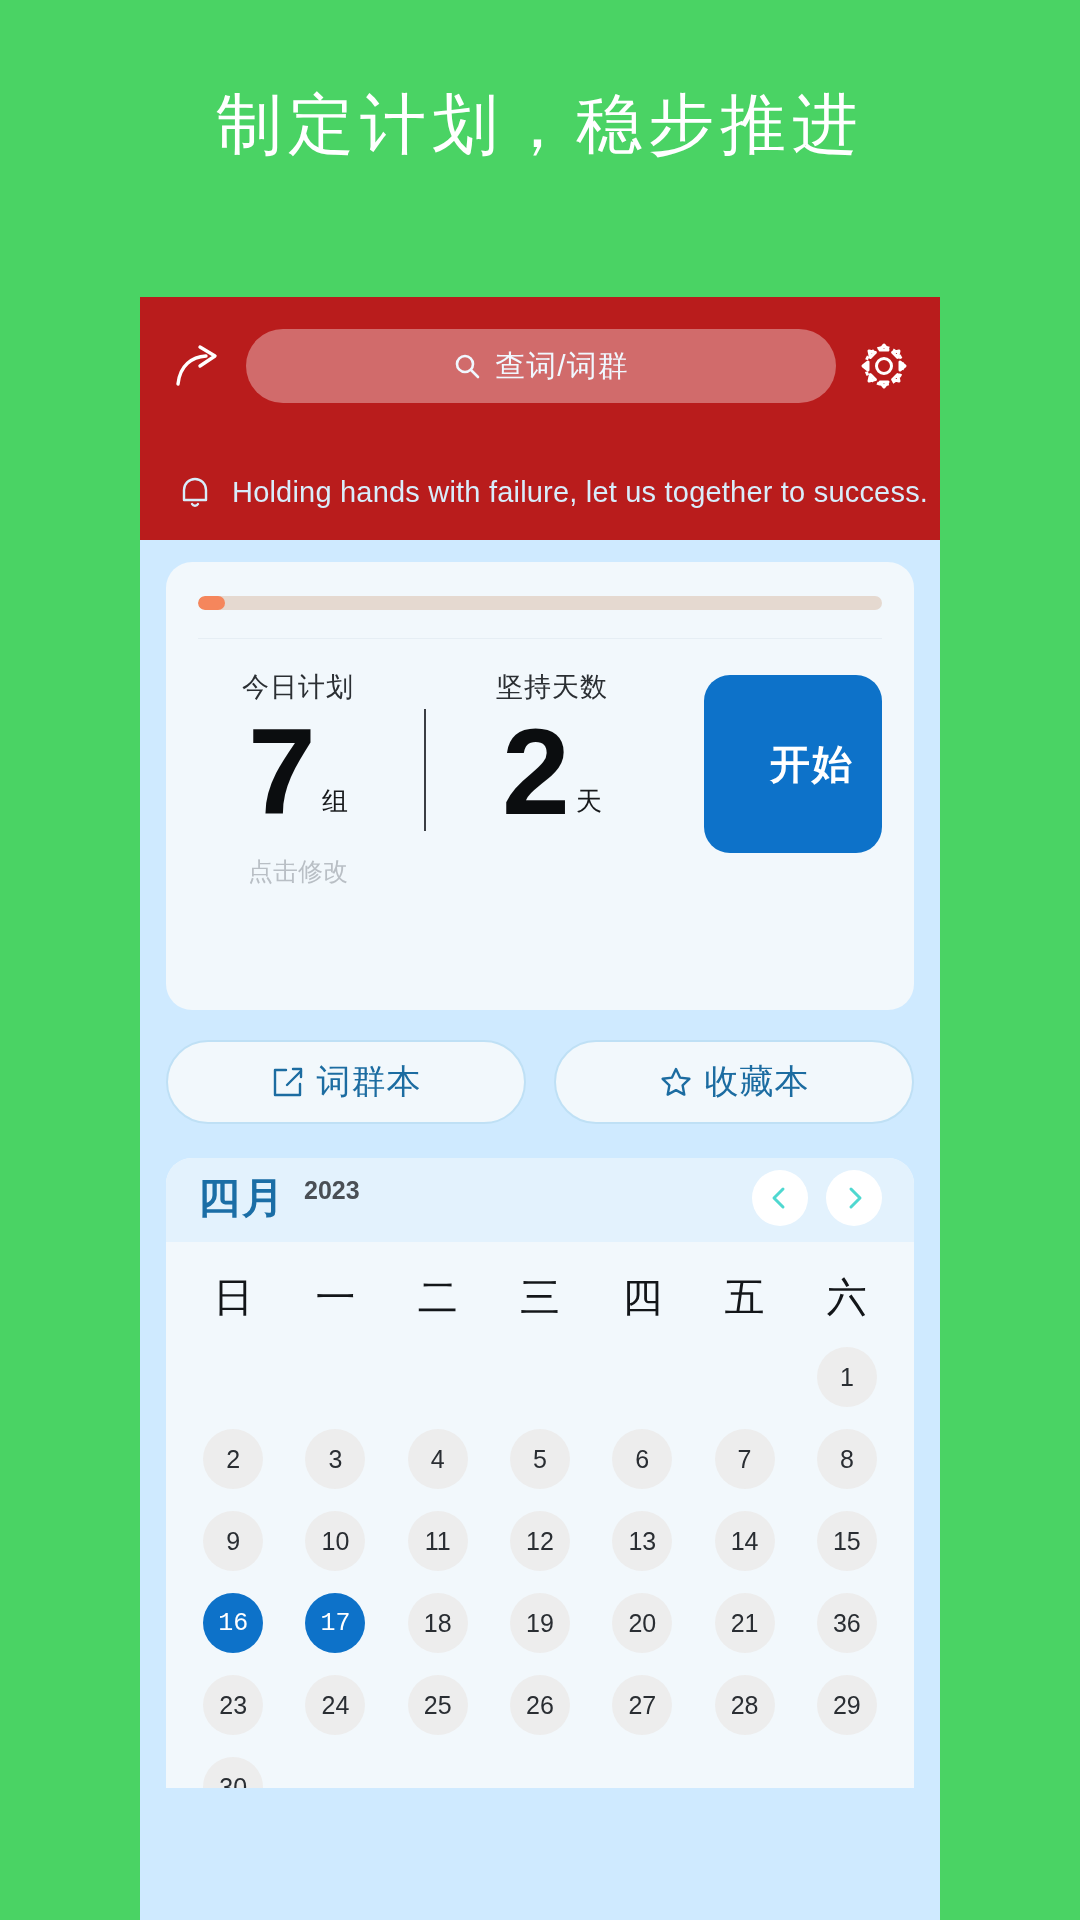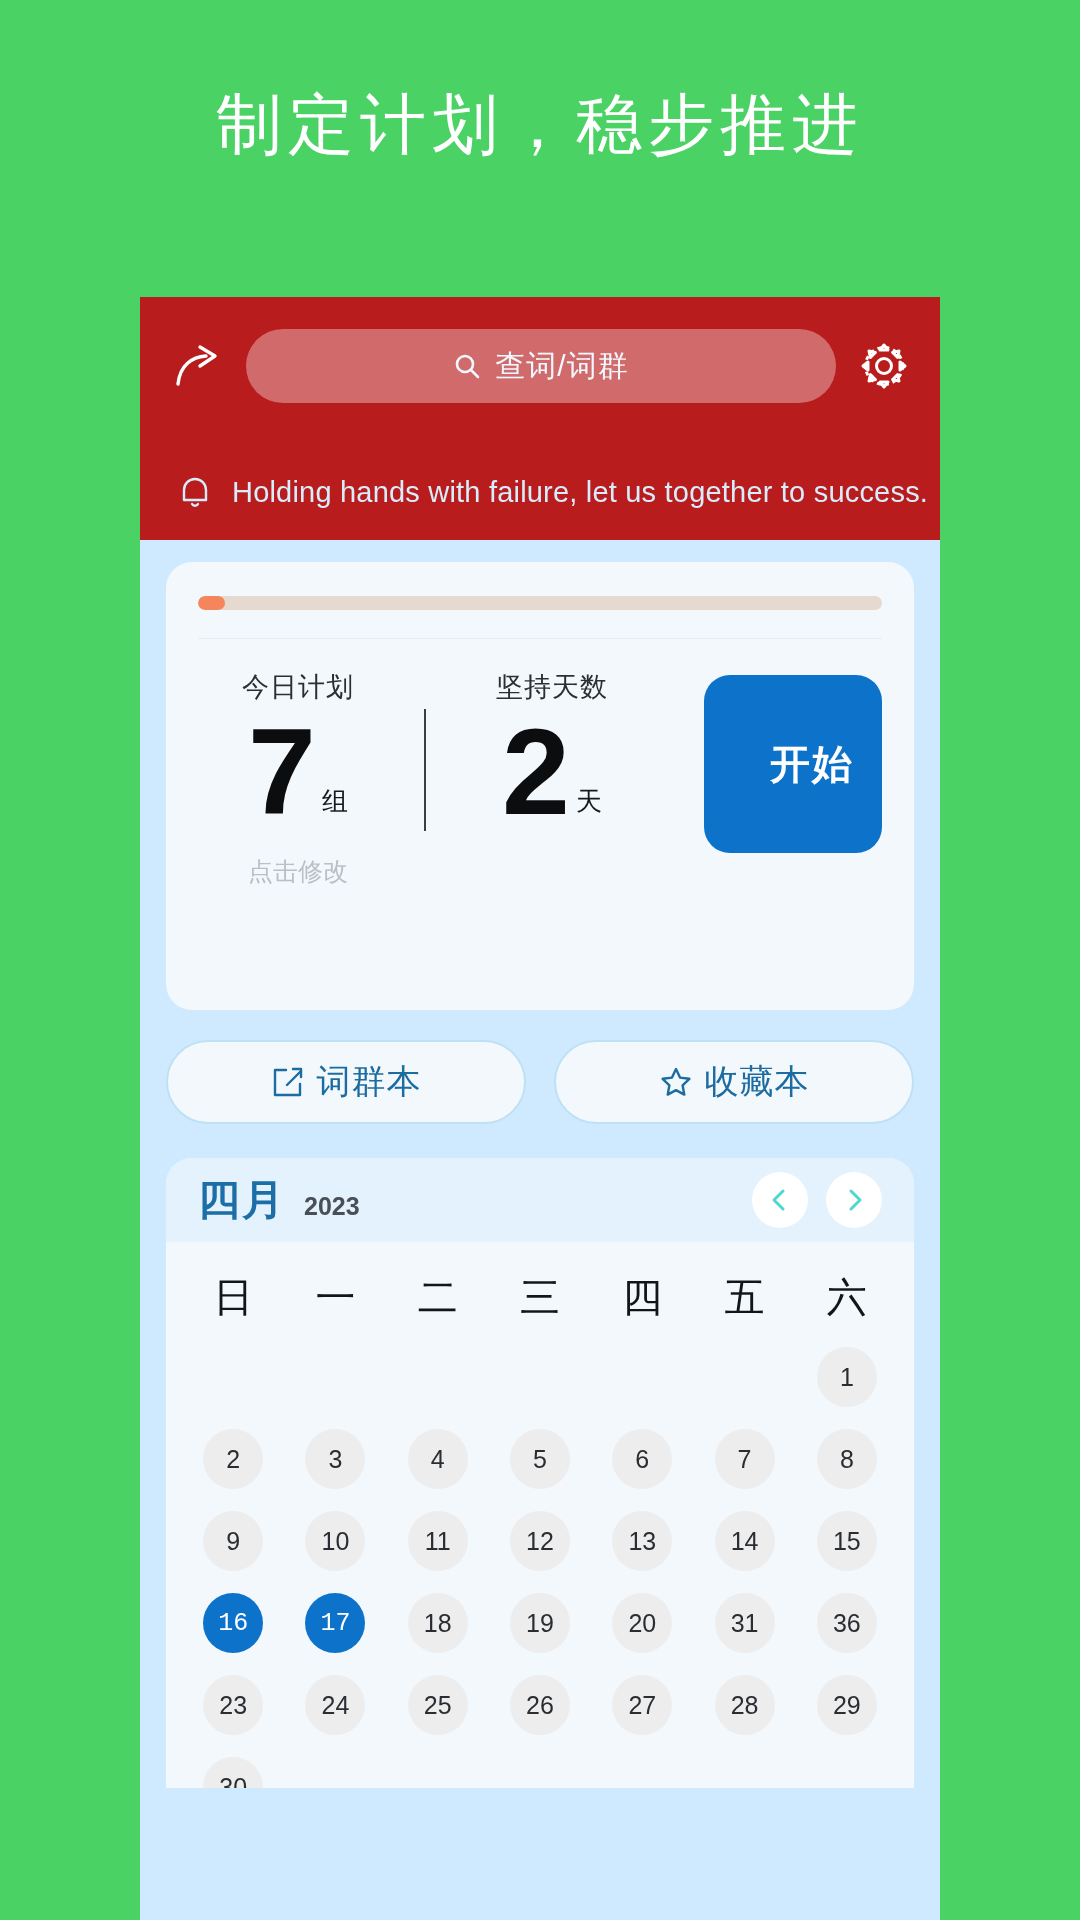--- a/index.html
+++ b/index.html
@@ -225,22 +225,22 @@
     margin-top:34px;
     background:#f2f8fc;
     border-radius:26px 26px 0 0;
     overflow:hidden;
     height:630px;
   }
   .cal-head {
     background:#e3f2fd;
     height:84px;
     display:flex;
-    align-items:center;
-    padding:4px 32px;
+    align-items:flex-start;
+    padding:12px 32px;
   }
   .cal-month {
     font-size:42px;
     color:#1b6ea6;
     font-weight:bold;
     letter-spacing:2px;
   }
   .cal-year {
     margin-left:18px;
     font-size:25px;
@@ -500,21 +500,21 @@
           <div class="day-cell">
             <div class="day-pill">18</div>
           </div>
           <div class="day-cell">
             <div class="day-pill">19</div>
           </div>
           <div class="day-cell">
             <div class="day-pill">20</div>
           </div>
           <div class="day-cell">
-            <div class="day-pill">31</div>
+            <div class="day-pill">21</div>
           </div>
           <div class="day-cell">
             <div class="day-pill">36</div>
           </div>
           <div class="day-cell">
             <div class="day-pill">23</div>
           </div>
           <div class="day-cell">
             <div class="day-pill">24</div>
           </div>

